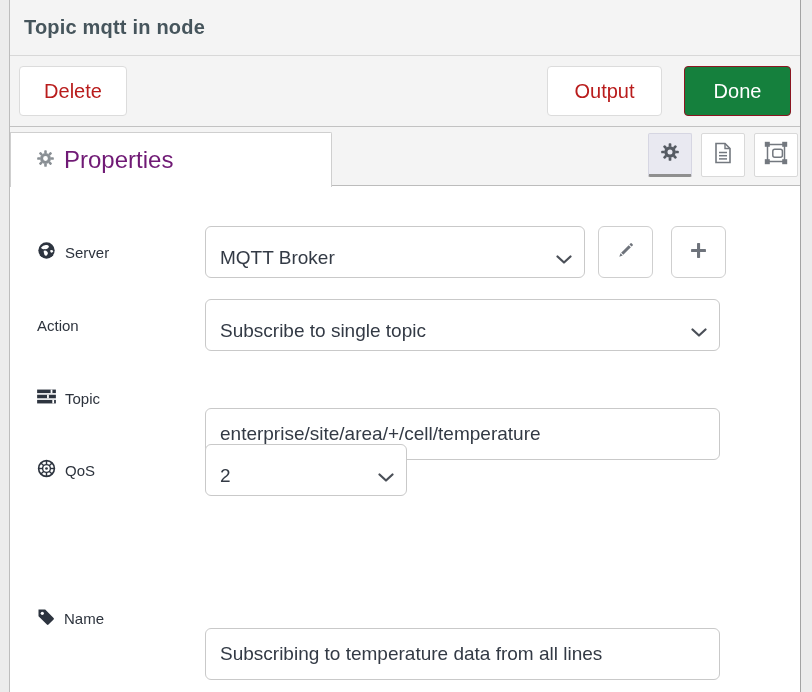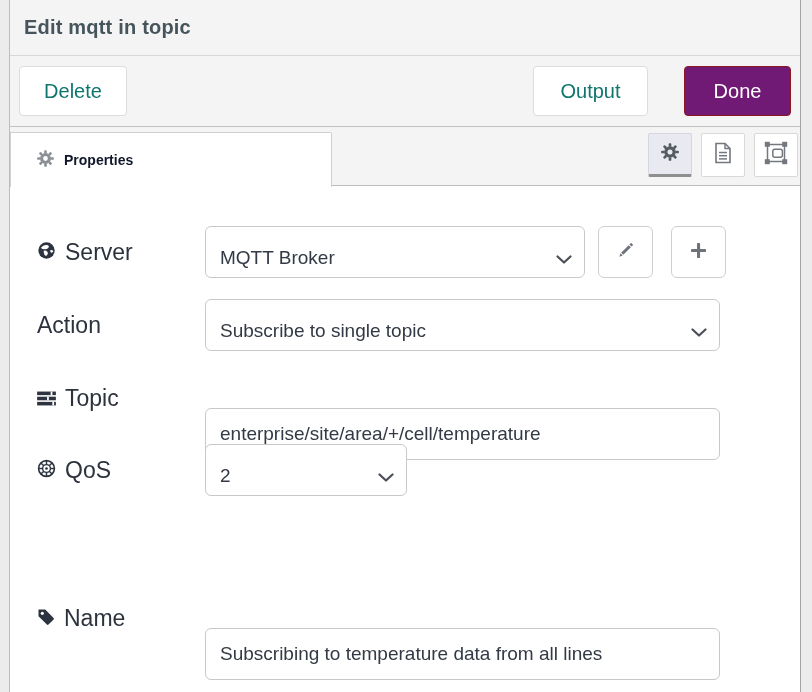--- a/index.html
+++ b/index.html
@@ -28,55 +28,55 @@
   .tray-toolbar {
     height: 71px; background: #f4f4f4;
     border-bottom: 1px solid #c2c2c2;
     display: flex; align-items: center; padding: 0 9px;
   }
   .btn {
     height: 50px; border-radius: 4px; font-size: 20px;
     font-family: inherit; cursor: pointer;
     display: inline-flex; align-items: center; justify-content: center;
   }
-  .btn-plain { background: #fff; border: 1px solid #dcdcdc; color: #0f766e; }
+  .btn-plain { background: #fff; border: 1px solid #dcdcdc; color: #b91c1c; }
   .btn-delete { width: 108px; margin-right: auto; }
   .btn-cancel { width: 115px; }
-  .btn-done  { width: 107px; margin-left: 36px; background: #701a75; border: 1px solid #8c1622; color: #fff; }
+  .btn-done  { width: 107px; margin-left: 22px; background: #15803d; border: 1px solid #8c1622; color: #fff; }
   
   .tab-bar { height: 59px; background: #f4f4f4; position: relative; }
   .tab-bar::after {
     content: ""; position: absolute; left: 0; right: 0; bottom: 0;
     height: 1px; background: #bcbcbc;
   }
   .tab {
     position: absolute; left: 0; top: 5px; bottom: -1px; width: 322px;
     background: #fff; border: 1px solid #cfcfcf; border-bottom: none;
     border-top-right-radius: 2px;
     display: flex; align-items: center; gap: 10px; padding-left: 26px;
     z-index: 2; cursor: pointer;
   }
-  .tab-label { font-size: 14px; font-weight: bold; color: #0f172a; }
+  .tab-label { font-size: 24px; font-weight: normal; color: #701a75; }
   .tab-actions { position: absolute; right: 2px; top: 6px; display: flex; gap: 9px; z-index: 3; }
   .icon-btn {
     width: 44px; height: 44px; background: #fff;
     border: 1px solid #d9d9d9; border-radius: 2px;
     display: flex; align-items: center; justify-content: center; cursor: pointer;
   }
   .icon-btn.selected { background: #e9e9f1; border-color: #d6d6e2; border-bottom: 3px solid #8f8f8f; }
   
   .form { position: relative; height: 504px; background: #fff; }
   .row { position: absolute; left: 0; right: 0; height: 52px; }
   .row-server { top: 40px; }  .row-action { top: 113px; }
   .row-topic  { top: 186px; } .row-qos    { top: 258px; }
   .row-output { top: 332px; } .row-name   { top: 406px; }
   .row-label {
     position: absolute; left: 27px; top: 0; height: 52px;
     display: flex; align-items: center; gap: 9px;
-    font-size: 23px; color: #2d333d;
+    font-size: 15px; color: #2d333d;
   }
   .field { position: absolute; top: 0; height: 52px; }
   .select {
     border: 1px solid #c9c9c9; border-radius: 6px; background: #fff;
     display: flex; align-items: center; padding: 12px 12px 0 14px;
     font-size: 19px; color: #333a45; cursor: default;
   }
   .select .val { flex: 1; overflow: hidden; white-space: nowrap; margin-right: 6px; }
   .text-input {
     width: 100%; height: 100%;
@@ -95,21 +95,21 @@
   .b-edit { left: 588px; }
   .b-add  { left: 661px; }
   .ico { display: block; flex: none; }
 </style>
 </head>
 <body>
 
 <div class="tray">
 
   <div class="tray-header">
-    <span class="tray-title">Edit mqtt in topic</span>
+    <span class="tray-title">Topic mqtt in node</span>
   </div>
 
   <div class="tray-toolbar">
     <button class="btn btn-plain btn-delete">Delete</button>
     <button class="btn btn-plain btn-cancel">Output</button>
     <button class="btn btn-done">Done</button>
   </div>
 
   <div class="tab-bar">
     <div class="tab">

